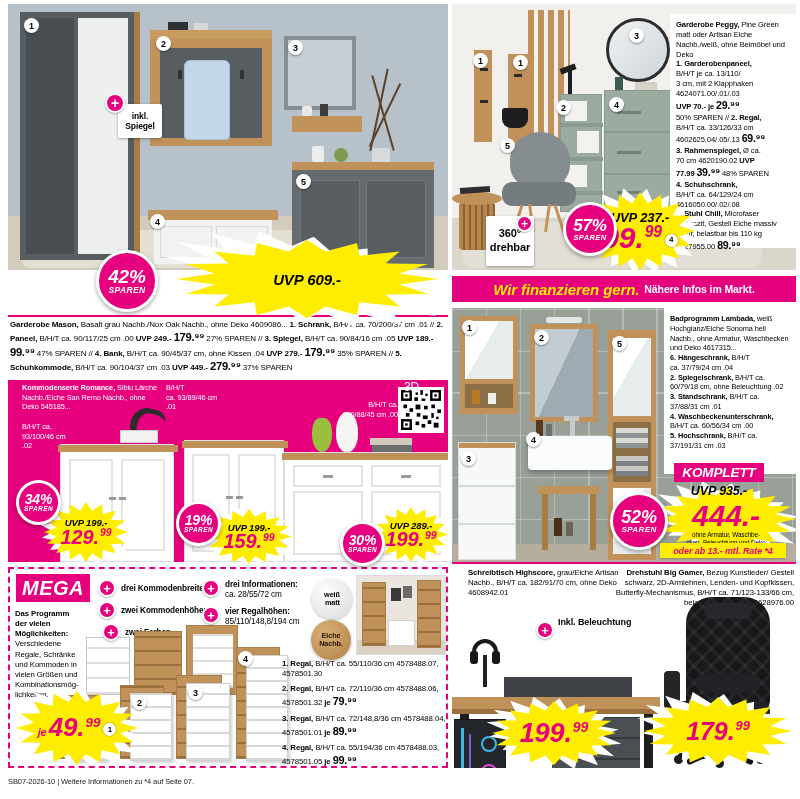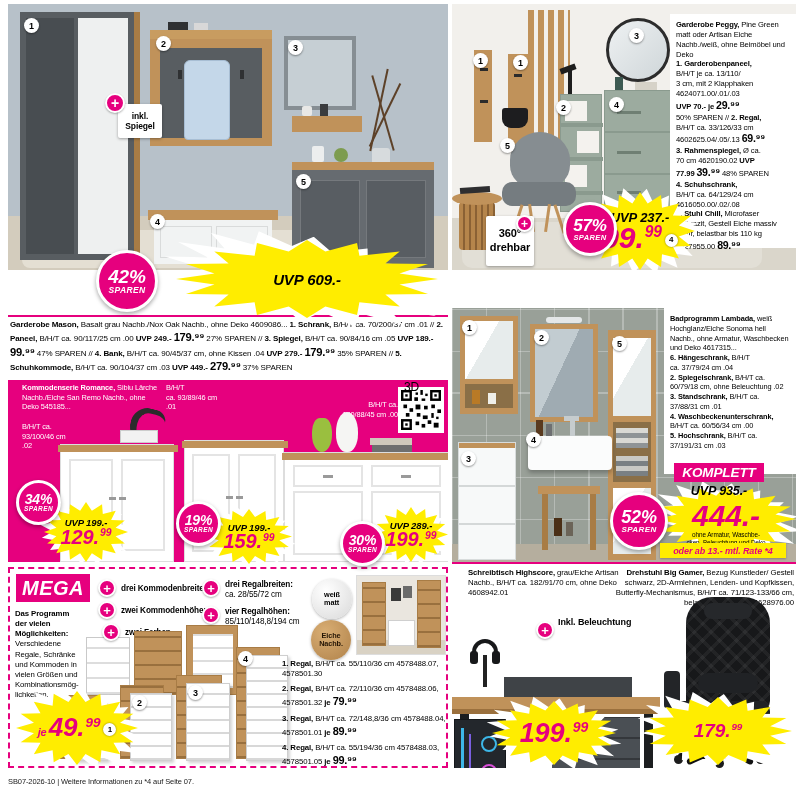--- a/index.html
+++ b/index.html
@@ -217,20 +217,24 @@
   </div>
   <div class="a burst" style="left:585px;top:192px;width:110px;height:78px">
     <div class="bs bs-w"></div>
     <div class="bs bs-y"></div>
     <div class="burst-t">
       <div class="uvp" style="font-size:13px">UVP 237.-</div>
       <div class="price" style="font-size:30px"><span>99.</span><sup class="cents">99</sup><span class="ref">4</span></div>
     </div>
   </div>
 
+  <div class="a" style="left:452px;top:276px;width:344px;height:26px;background:var(--pink);display:flex;align-items:center;justify-content:center;gap:5px">
+    <span style="color:var(--yellow);font-weight:700;font-style:italic;font-size:15px">Wir finanzieren gern.</span>
+    <span style="color:#fff;font-weight:700;font-size:10.5px">Nähere Infos im Markt.</span>
+  </div>
 
   <div class="a tile" style="left:452px;top:308px;width:344px;height:254px;overflow:hidden">
     <div class="a" style="left:0;top:236px;width:344px;height:18px;background:#b5ae9e"></div>
 
     <div class="a wood" style="left:8px;top:8px;width:58px;height:98px">
       <div class="a gloss" style="left:5px;top:5px;width:48px;height:58px"></div>
       <div class="a" style="left:5px;top:68px;width:48px;height:24px;background:#8a6f47"></div>
       <div class="a" style="left:12px;top:74px;width:8px;height:14px;background:#b97a26"></div>
       <div class="a" style="left:28px;top:77px;width:8px;height:11px;background:#efefe9"></div>
       <div class="a nb" style="left:2px;top:4px">1</div>
@@ -352,21 +356,21 @@
             <rect x="18" y="21" width="4" height="3"></rect>
           <rect x="25" y="19" width="2" height="4"></rect>
             <rect x="12" y="26" width="3" height="3"></rect>
             <rect x="17" y="28" width="3" height="3"></rect>
           <rect x="22" y="25" width="3" height="3"></rect>
             <rect x="27" y="27" width="4" height="4"></rect>
             <rect x="29" y="22" width="2" height="2"></rect>
         </g>
       </svg>
     </div>
-    <div class="a" style="left:396px;top:0;font-size:12px;font-weight:400;color:#000000;z-index:3">3D</div>
+    <div class="a" style="left:396px;top:0;font-size:12px;font-weight:400;color:#ffffff;z-index:3">3D</div>
 
     <div class="a" style="left:52px;top:64px;width:114px;height:118px;background:#fff;border:1px solid #ddd">
       <div class="a wood" style="left:-3px;top:0;width:120px;height:7px"></div>
       <div class="a" style="left:8px;top:14px;width:44px;height:92px;border:2px solid #e4e4e4"></div>
       <div class="a" style="left:60px;top:14px;width:44px;height:92px;border:2px solid #e4e4e4"></div>
       <div class="a" style="left:48px;top:52px;width:7px;height:3px;background:#9a9a9a"></div>
       <div class="a" style="left:58px;top:52px;width:7px;height:3px;background:#9a9a9a"></div>
     </div>
     <div class="a" style="left:176px;top:60px;width:100px;height:122px;background:#fff;border:1px solid #ddd">
       <div class="a wood" style="left:-3px;top:0;width:106px;height:7px"></div>
@@ -444,30 +448,30 @@
 
     <div class="a plus" style="left:88px;top:10px;width:18px;height:18px;font-size:13px"></div>
     <div class="a b" style="left:111px;top:15px;font-size:8.2px">drei Kommodenbreiten</div>
     <div class="a plus" style="left:88px;top:32px;width:18px;height:18px;font-size:13px"></div>
     <div class="a b" style="left:111px;top:37px;font-size:8.2px">zwei Kommodenhöhen</div>
     <div class="a plus" style="left:92px;top:54px;width:18px;height:18px;font-size:13px"></div>
     <div class="a b" style="left:115px;top:59px;font-size:8.2px">zwei Farben</div>
 
     <div class="a plus" style="left:192px;top:10px;width:18px;height:18px;font-size:13px"></div>
     <div class="a" style="left:215px;top:11px;width:92px;font-size:8.2px;line-height:1.25">
-      <span class="b">drei Regalbreiten:</span><br>
+      <span class="b">drei Informationen:</span><br>
       <span>ca. 28/55/72 cm</span>
     </div>
     <div class="a plus" style="left:192px;top:37px;width:18px;height:18px;font-size:13px"></div>
     <div class="a" style="left:215px;top:38px;width:94px;font-size:8.2px;line-height:1.25">
       <span class="b">vier Regalhöhen:</span><br>
       <span>85/110/148,8/194 cm</span>
     </div>
 
-    <div class="a pre" style="left:302px;top:10px;width:40px;height:40px;border-radius:50%;background:radial-gradient(circle at 35% 30%,#ffffff,#d9d9d9);display:flex;align-items:center;justify-content:center;text-align:left;font-size:7.3px;font-weight:700;line-height:1.15;box-shadow:0 1px 3px rgba(0,0,0,.3)">weiß
+    <div class="a pre" style="left:302px;top:10px;width:40px;height:40px;border-radius:50%;background:radial-gradient(circle at 35% 30%,#ffffff,#d9d9d9);display:flex;align-items:center;justify-content:center;text-align:right;font-size:7.3px;font-weight:700;line-height:1.15;box-shadow:0 1px 3px rgba(0,0,0,.3)">weiß
 matt</div>
     <div class="a pre" style="left:301px;top:51px;width:40px;height:40px;border-radius:50%;background:radial-gradient(circle at 35% 30%,#d9ae74,#b0824a);display:flex;align-items:center;justify-content:center;text-align:center;font-size:7.3px;font-weight:700;line-height:1.15;color:#241505;box-shadow:0 1px 3px rgba(0,0,0,.3)">Eiche
 Nachb.</div>
 
     <div class="a" style="left:346px;top:6px;width:90px;height:80px;background:#eae6df;overflow:hidden;border:1px solid #ddd">
       <div class="a" style="left:0;top:64px;width:90px;height:16px;background:#d9d2c4"></div>
       <div class="a shelf-lines-wd" style="left:5px;top:6px;width:24px;height:64px"></div>
       <div class="a shelf-lines-wd" style="left:60px;top:4px;width:24px;height:68px"></div>
       <div class="a" style="left:31px;top:44px;width:27px;height:26px;background:#fff;border:1px solid #cfcfcf"></div>
       <div class="a" style="left:34px;top:12px;width:10px;height:13px;background:#3a3a3a"></div>
@@ -553,19 +557,19 @@
       <div class="bs bs-w"></div>
       <div class="bs bs-y"></div>
       <div class="burst-t">
         <div class="price" style="font-size:27px"><span>199.</span><sup class="cents">99</sup></div>
       </div>
     </div>
     <div class="a burst" style="left:192px;top:132px;width:148px;height:68px">
       <div class="bs bs-w"></div>
       <div class="bs bs-y"></div>
       <div class="burst-t">
-        <div class="price" style="font-size:19px"><span>179.</span><sup class="cents">99</sup></div>
+        <div class="price" style="font-size:25px"><span>179.</span><sup class="cents">99</sup></div>
       </div>
     </div>
   </div>
 
   <div class="a" style="left:8px;top:777px;width:520px;font-size:7.5px;color:#1a1a1a">SB07-2026-10 | Weitere Informationen zu *4 auf Seite 07.</div>
 </div>
 
 </body></html>

